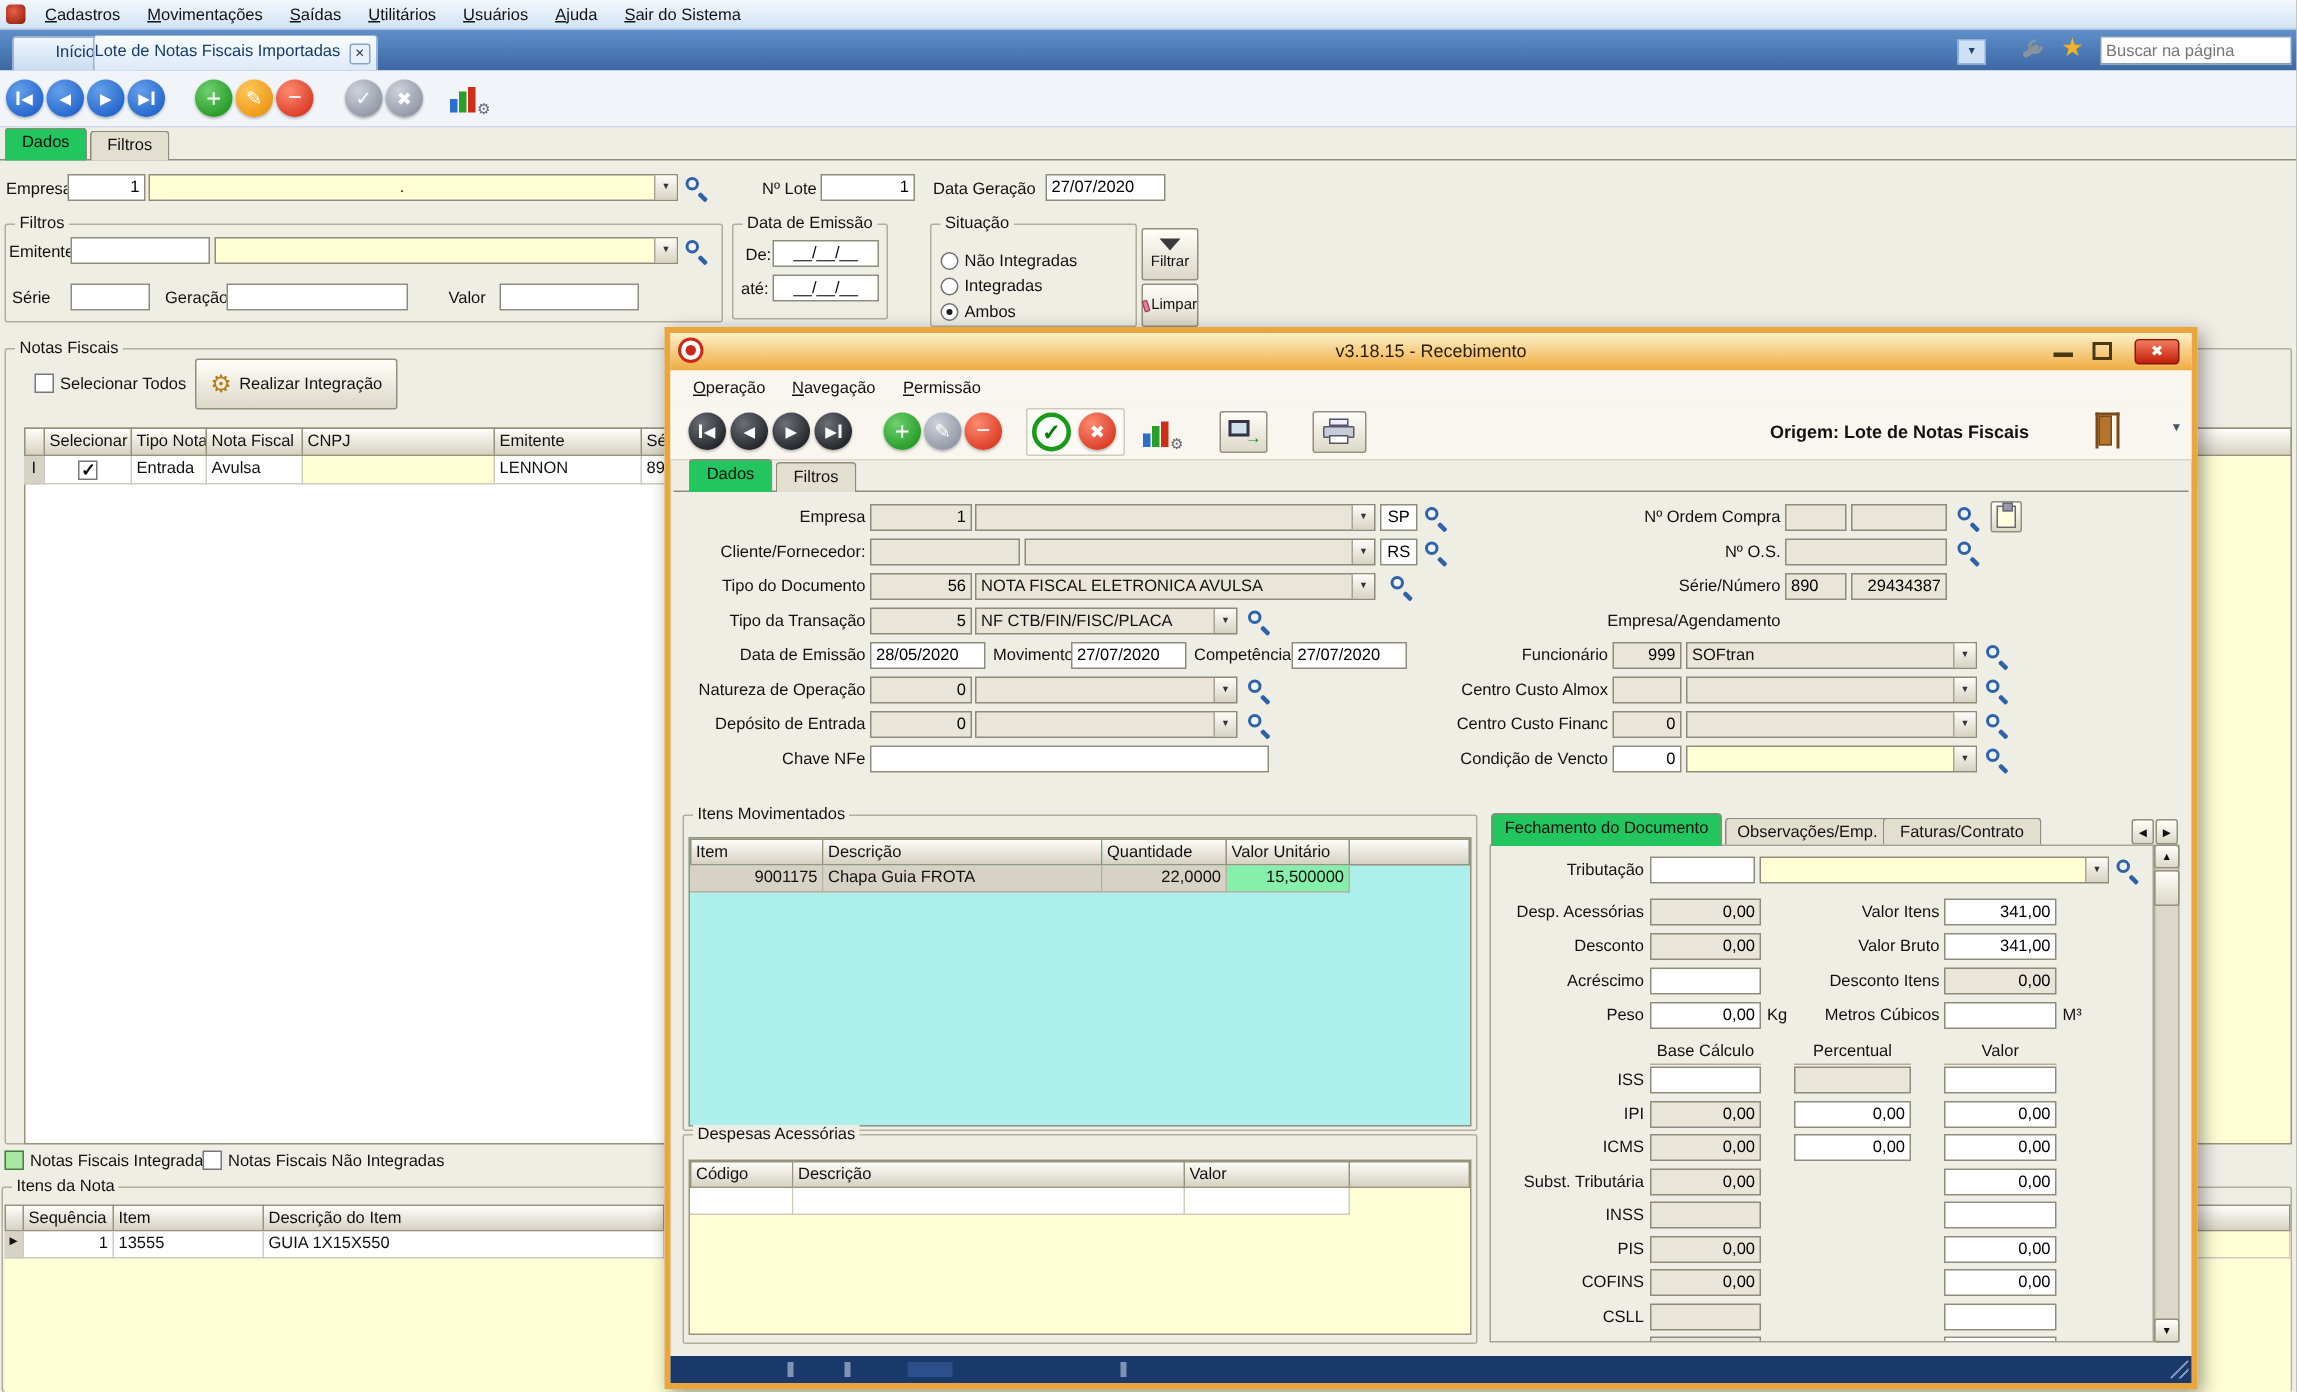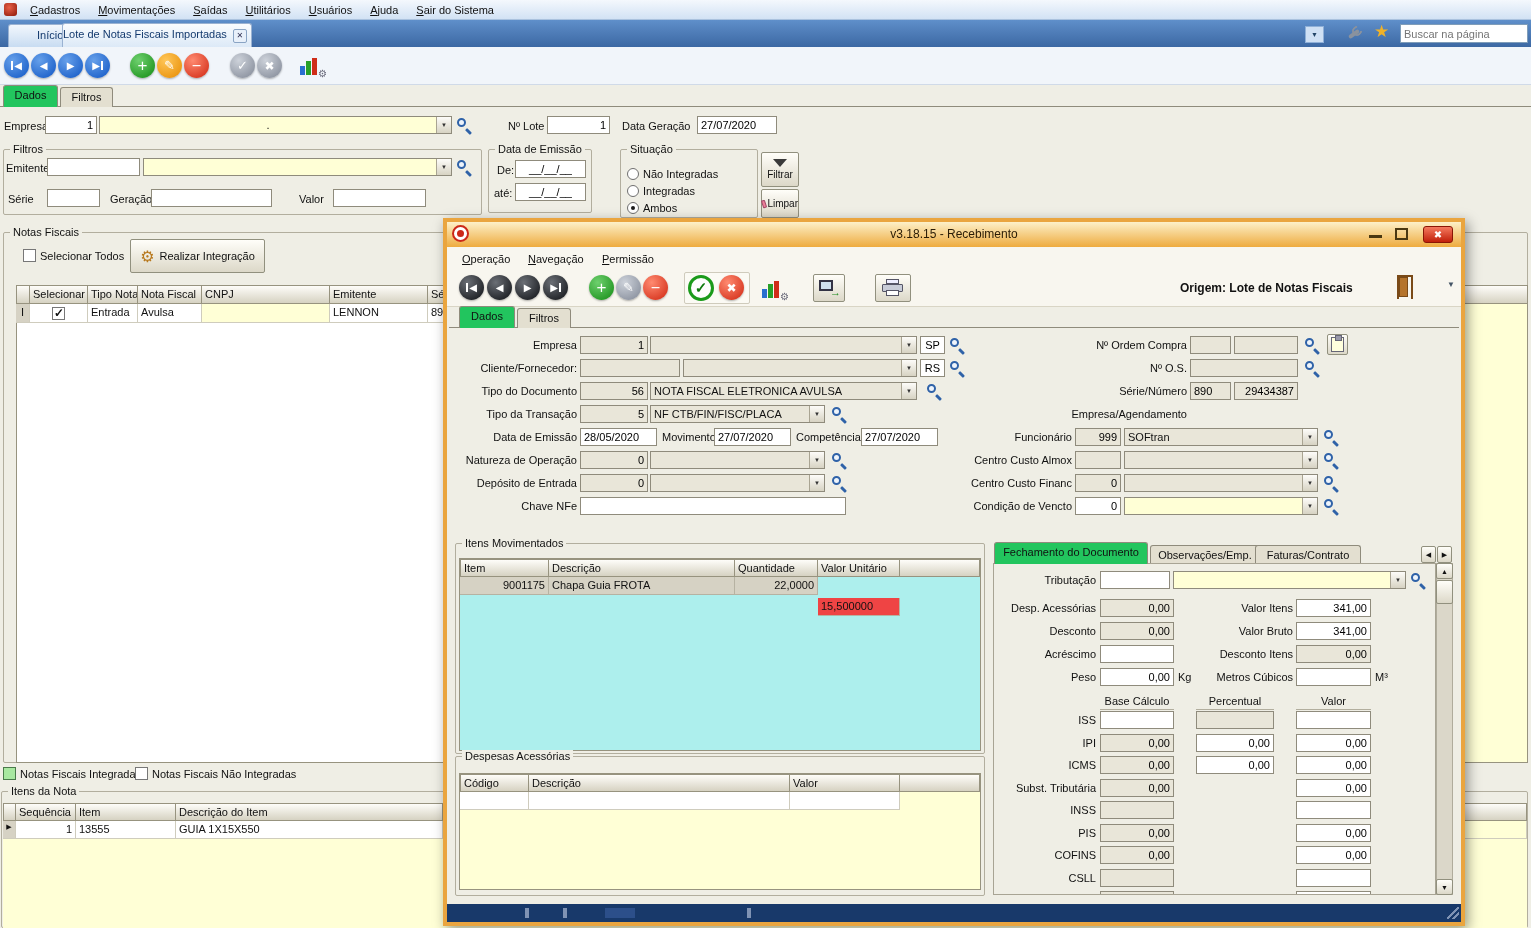--- a/index.html
+++ b/index.html
@@ -450,21 +450,21 @@
       </div>
     <div class="abs" style="left:12px;top:336px;width:522px;height:193px;background:#adefed;border:1px solid #97937f"></div>
     <div class="gh fl" style="left:13px;top:337px;width:89px;height:18px">Item</div>
     <div class="gh" style="left:102px;top:337px;width:186px;height:18px">Descrição</div>
     <div class="gh" style="left:288px;top:337px;width:83px;height:18px">Quantidade</div>
     <div class="gh" style="left:371px;top:337px;width:82px;height:18px">Valor Unitário</div>
     <div class="gh" style="left:453px;top:337px;width:80px;height:18px"></div>
     <div class="gc" style="left:13px;top:355px;width:89px;height:18px;background:#d6d2c4;border-color:#b6b2a2;text-align:right">9001175</div>
     <div class="gc" style="left:102px;top:355px;width:186px;height:18px;background:#d6d2c4;border-color:#b6b2a2">Chapa Guia FROTA</div>
     <div class="gc" style="left:288px;top:355px;width:83px;height:18px;background:#d6d2c4;border-color:#b6b2a2;text-align:right">22,0000</div>
-    <div class="gc" style="left:371px;top:376px;width:82px;height:18px;background:#ef4444;border-color:#b6b2a2;text-align:left">15,500000</div>
+    <div class="gc" style="left:371px;top:355px;width:82px;height:18px;background:#86efac;border-color:#b6b2a2;text-align:right">15,500000</div>
 
     <div class="grp" style="left:8px;top:534px;width:530px;height:140px">
         <b>Despesas Acessórias</b>
       </div>
     <div class="abs" style="left:12px;top:551px;width:522px;height:117px;background:#ffffd6;border:1px solid #97937f"></div>
     <div class="gh fl" style="left:13px;top:552px;width:69px;height:18px">Código</div>
     <div class="gh" style="left:82px;top:552px;width:261px;height:18px">Descrição</div>
     <div class="gh" style="left:343px;top:552px;width:110px;height:18px">Valor</div>
     <div class="gh" style="left:453px;top:552px;width:80px;height:18px"></div>
     <div class="gc" style="left:13px;top:570px;width:69px;height:18px"></div>

